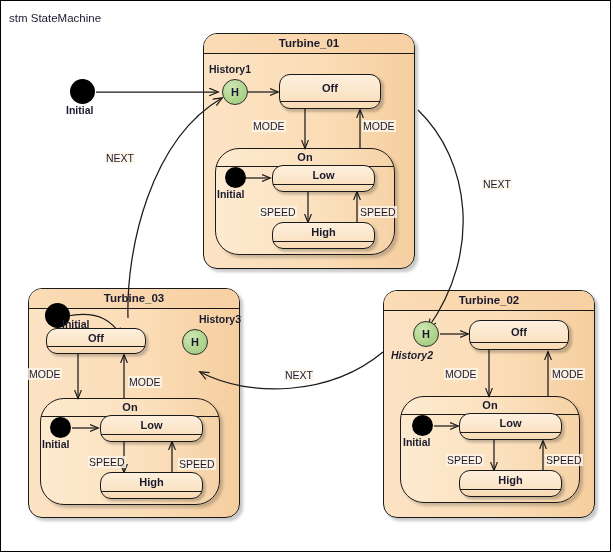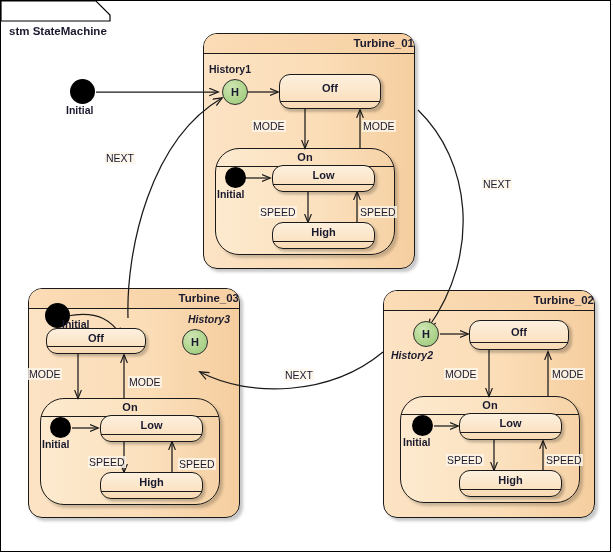--- a/index.html
+++ b/index.html
@@ -24,29 +24,28 @@
     left: 0; top: 0;
     width: 611px;
     height: 552px;
     border: 1px solid #000000;
     box-sizing: border-box;
   }
   #frame-tab {
     position: absolute;
     left: 1px; top: 1px;
     height: 19px;
-    padding: 0 18px 0 8px;
+    padding: 8px 18px 0 8px;
     background: #ffffff;
     font-size: 11.5px;
-    font-weight: bold;
+    font-weight: normal;
     color: #1a1a2e;
     line-height: 19px;
     white-space: nowrap;
     z-index: 6;
-    margin-top: 21px;
   }
   #frame-tab-shape {
     position: absolute;
     left: 0px; top: 0px;
     z-index: 5;
   }
   svg.layer {
     position: absolute;
     left: 0; top: 0;
     width: 613px;
@@ -62,21 +61,21 @@
     border-radius: 14px;
     background: linear-gradient(to right, #fce3c4 0%, #fbddb7 55%, #f5ce9f 100%);
     box-shadow: 3px 3px 3px rgba(0,0,0,0.22);
     z-index: 2;
   }
   .composite-title {
     position: absolute;
     left: 0; right: 0; top: 0;
     height: 19px;
     line-height: 19px;
-    text-align: right;
+    text-align: center;
     font-size: 11.5px;
     font-weight: bold;
     color: #1a1a2e;
     border-bottom: 1.2px solid #1a1a1a;
     background: linear-gradient(to right, #fbdcb6 0%, #f7d0a3 100%);
     border-radius: 13px 13px 0 0;
   }
   .onstate {
     position: absolute;
     box-sizing: border-box;
@@ -265,21 +264,21 @@
   <div class="node-label" style="left:62px; top:318px;">Initial</div>
 
   <div class="simple-state" style="left:46px; top:328px; width:100px; height:26px;">
     <div class="simple-state-label">Off</div>
     <div class="simple-state-rule"></div>
   </div>
 
   <div class="history-node" style="left:182px; top:329px; width:26px; height:26px;">
     <span>H</span>
   </div>
-  <div class="node-label" style="left:188px; top:313px;font-style:italic;">History3</div>
+  <div class="node-label" style="left:199px; top:313px;">History3</div>
 
   <div class="onstate" style="left:40px; top:398px; width:180px; height:107px;">
     <div class="onstate-title">On</div>
   </div>
 
   <div class="initial-node" style="left:50px; top:417px; width:21px; height:21px;"></div>
   <div class="node-label" style="left:42px; top:438px;">Initial</div>
 
   <div class="simple-state" style="left:100px; top:415px; width:103px; height:27px;">
     <div class="simple-state-label">Low</div>

